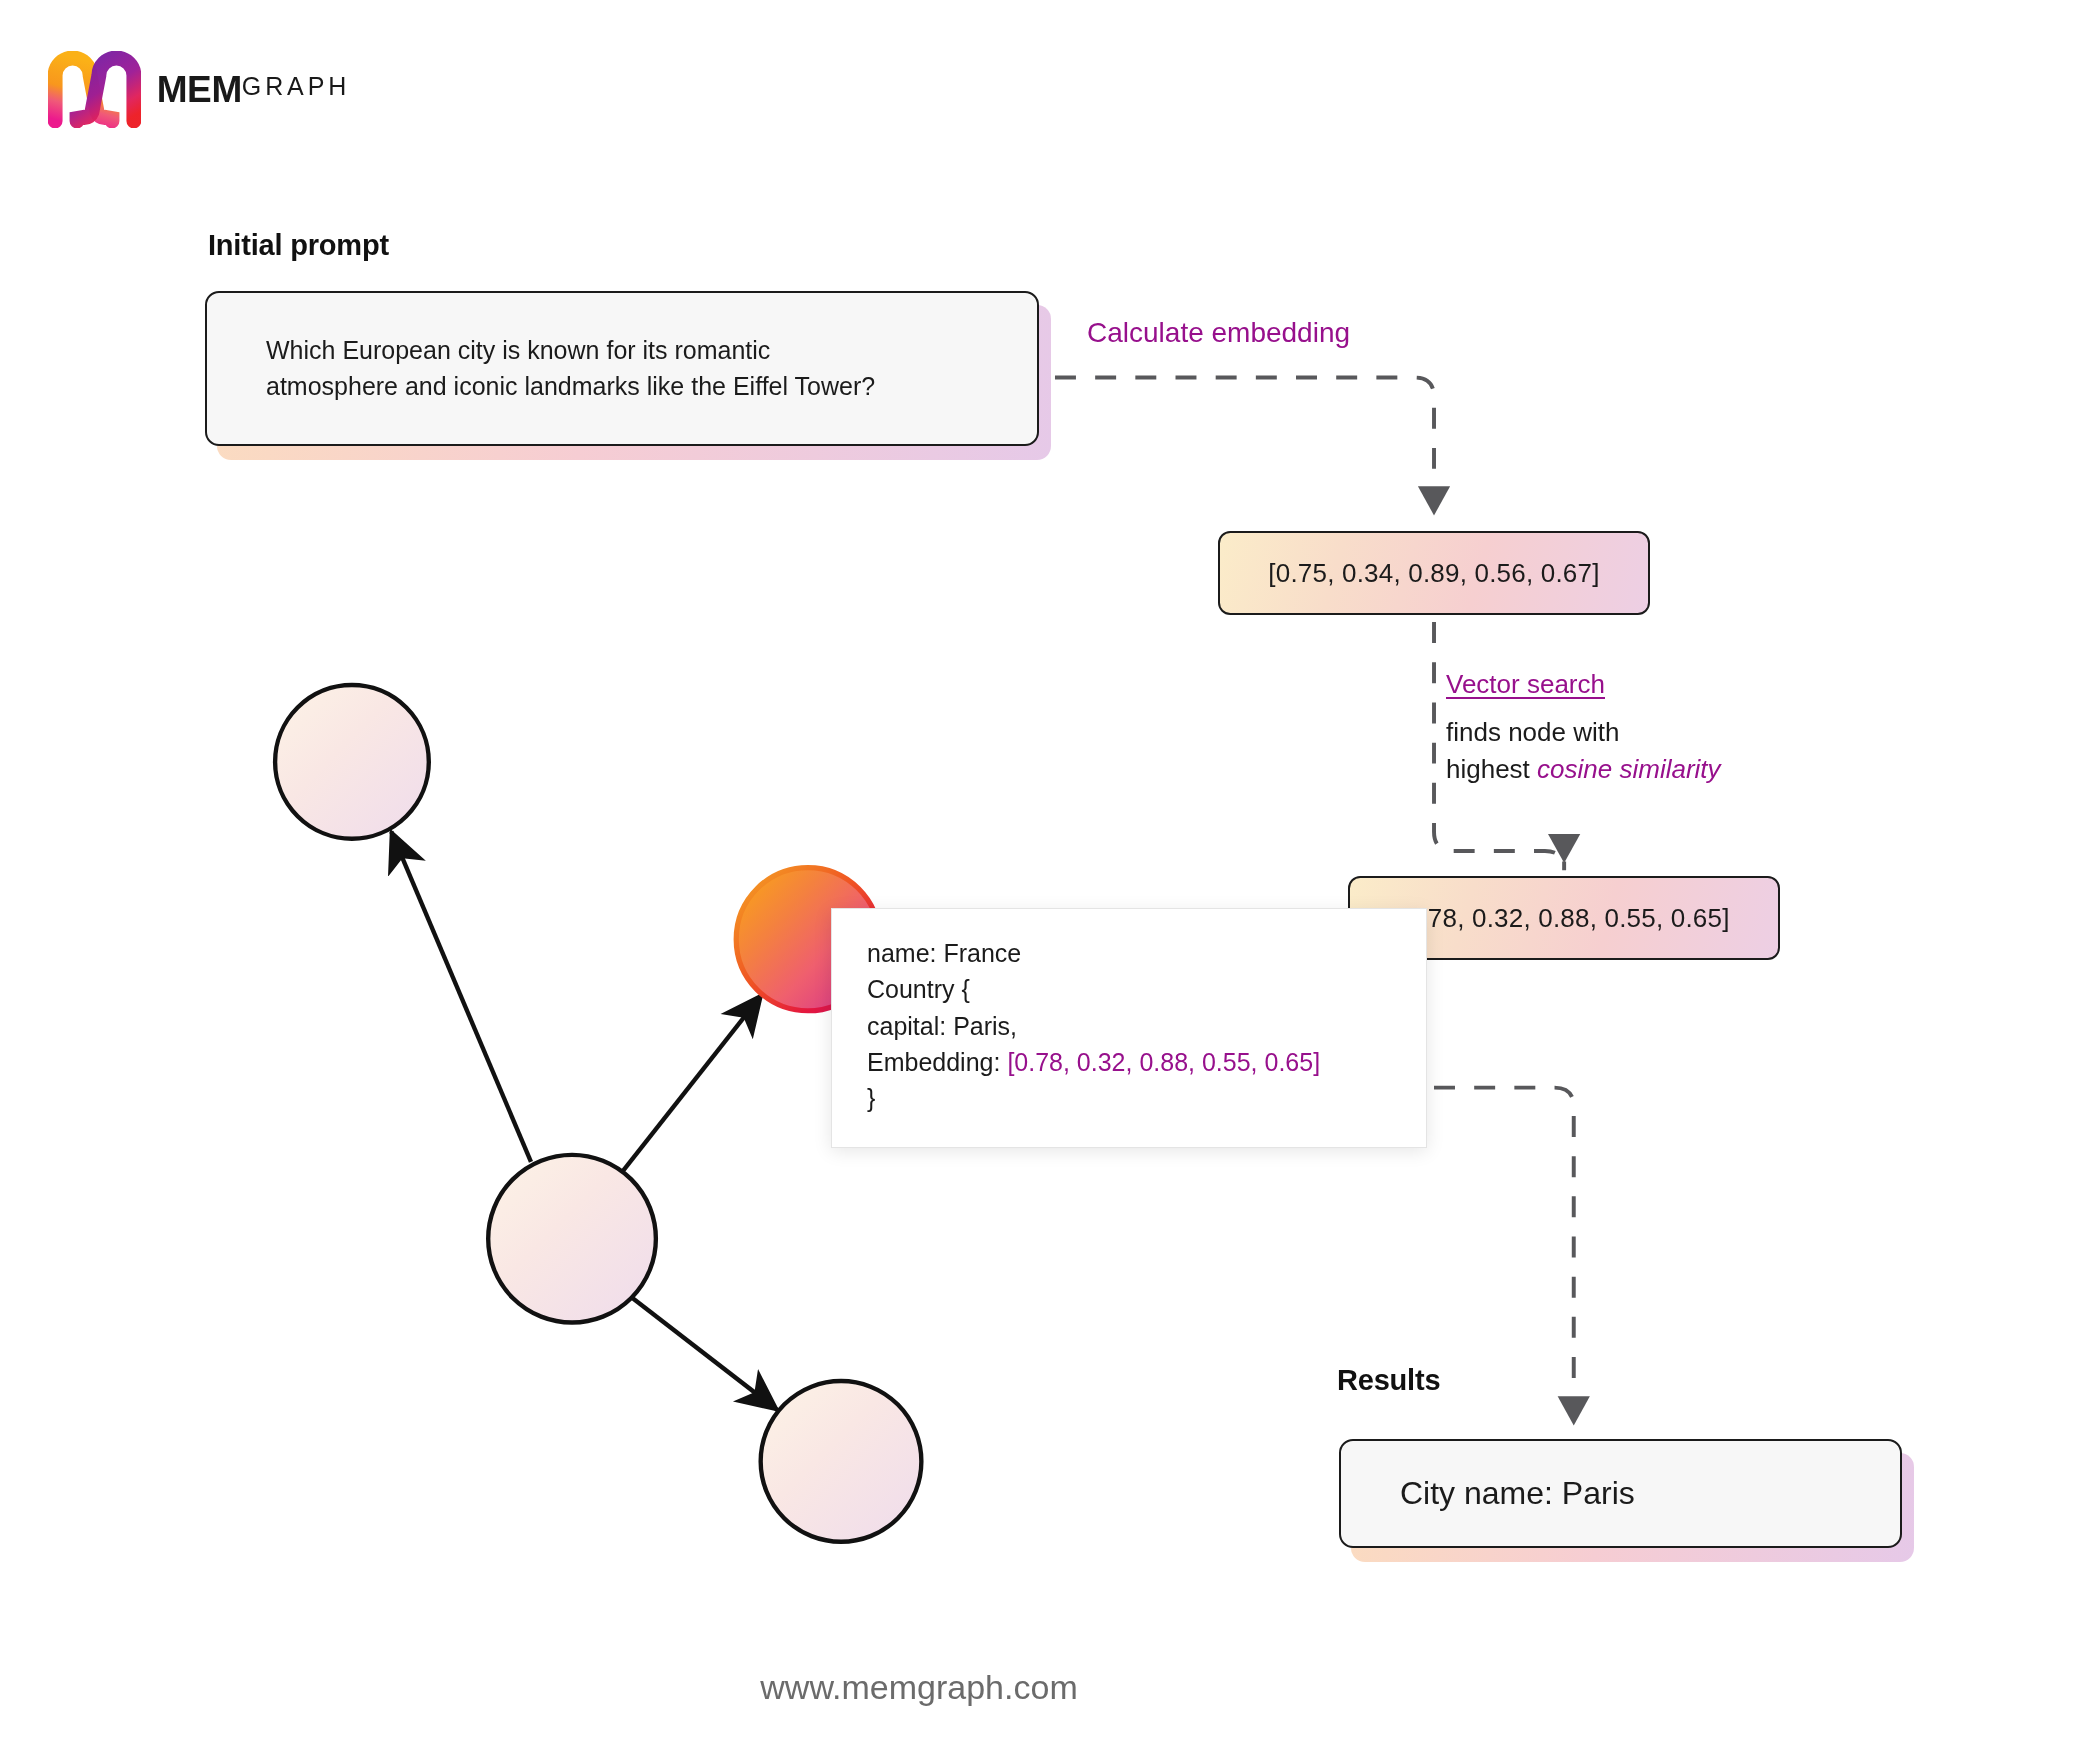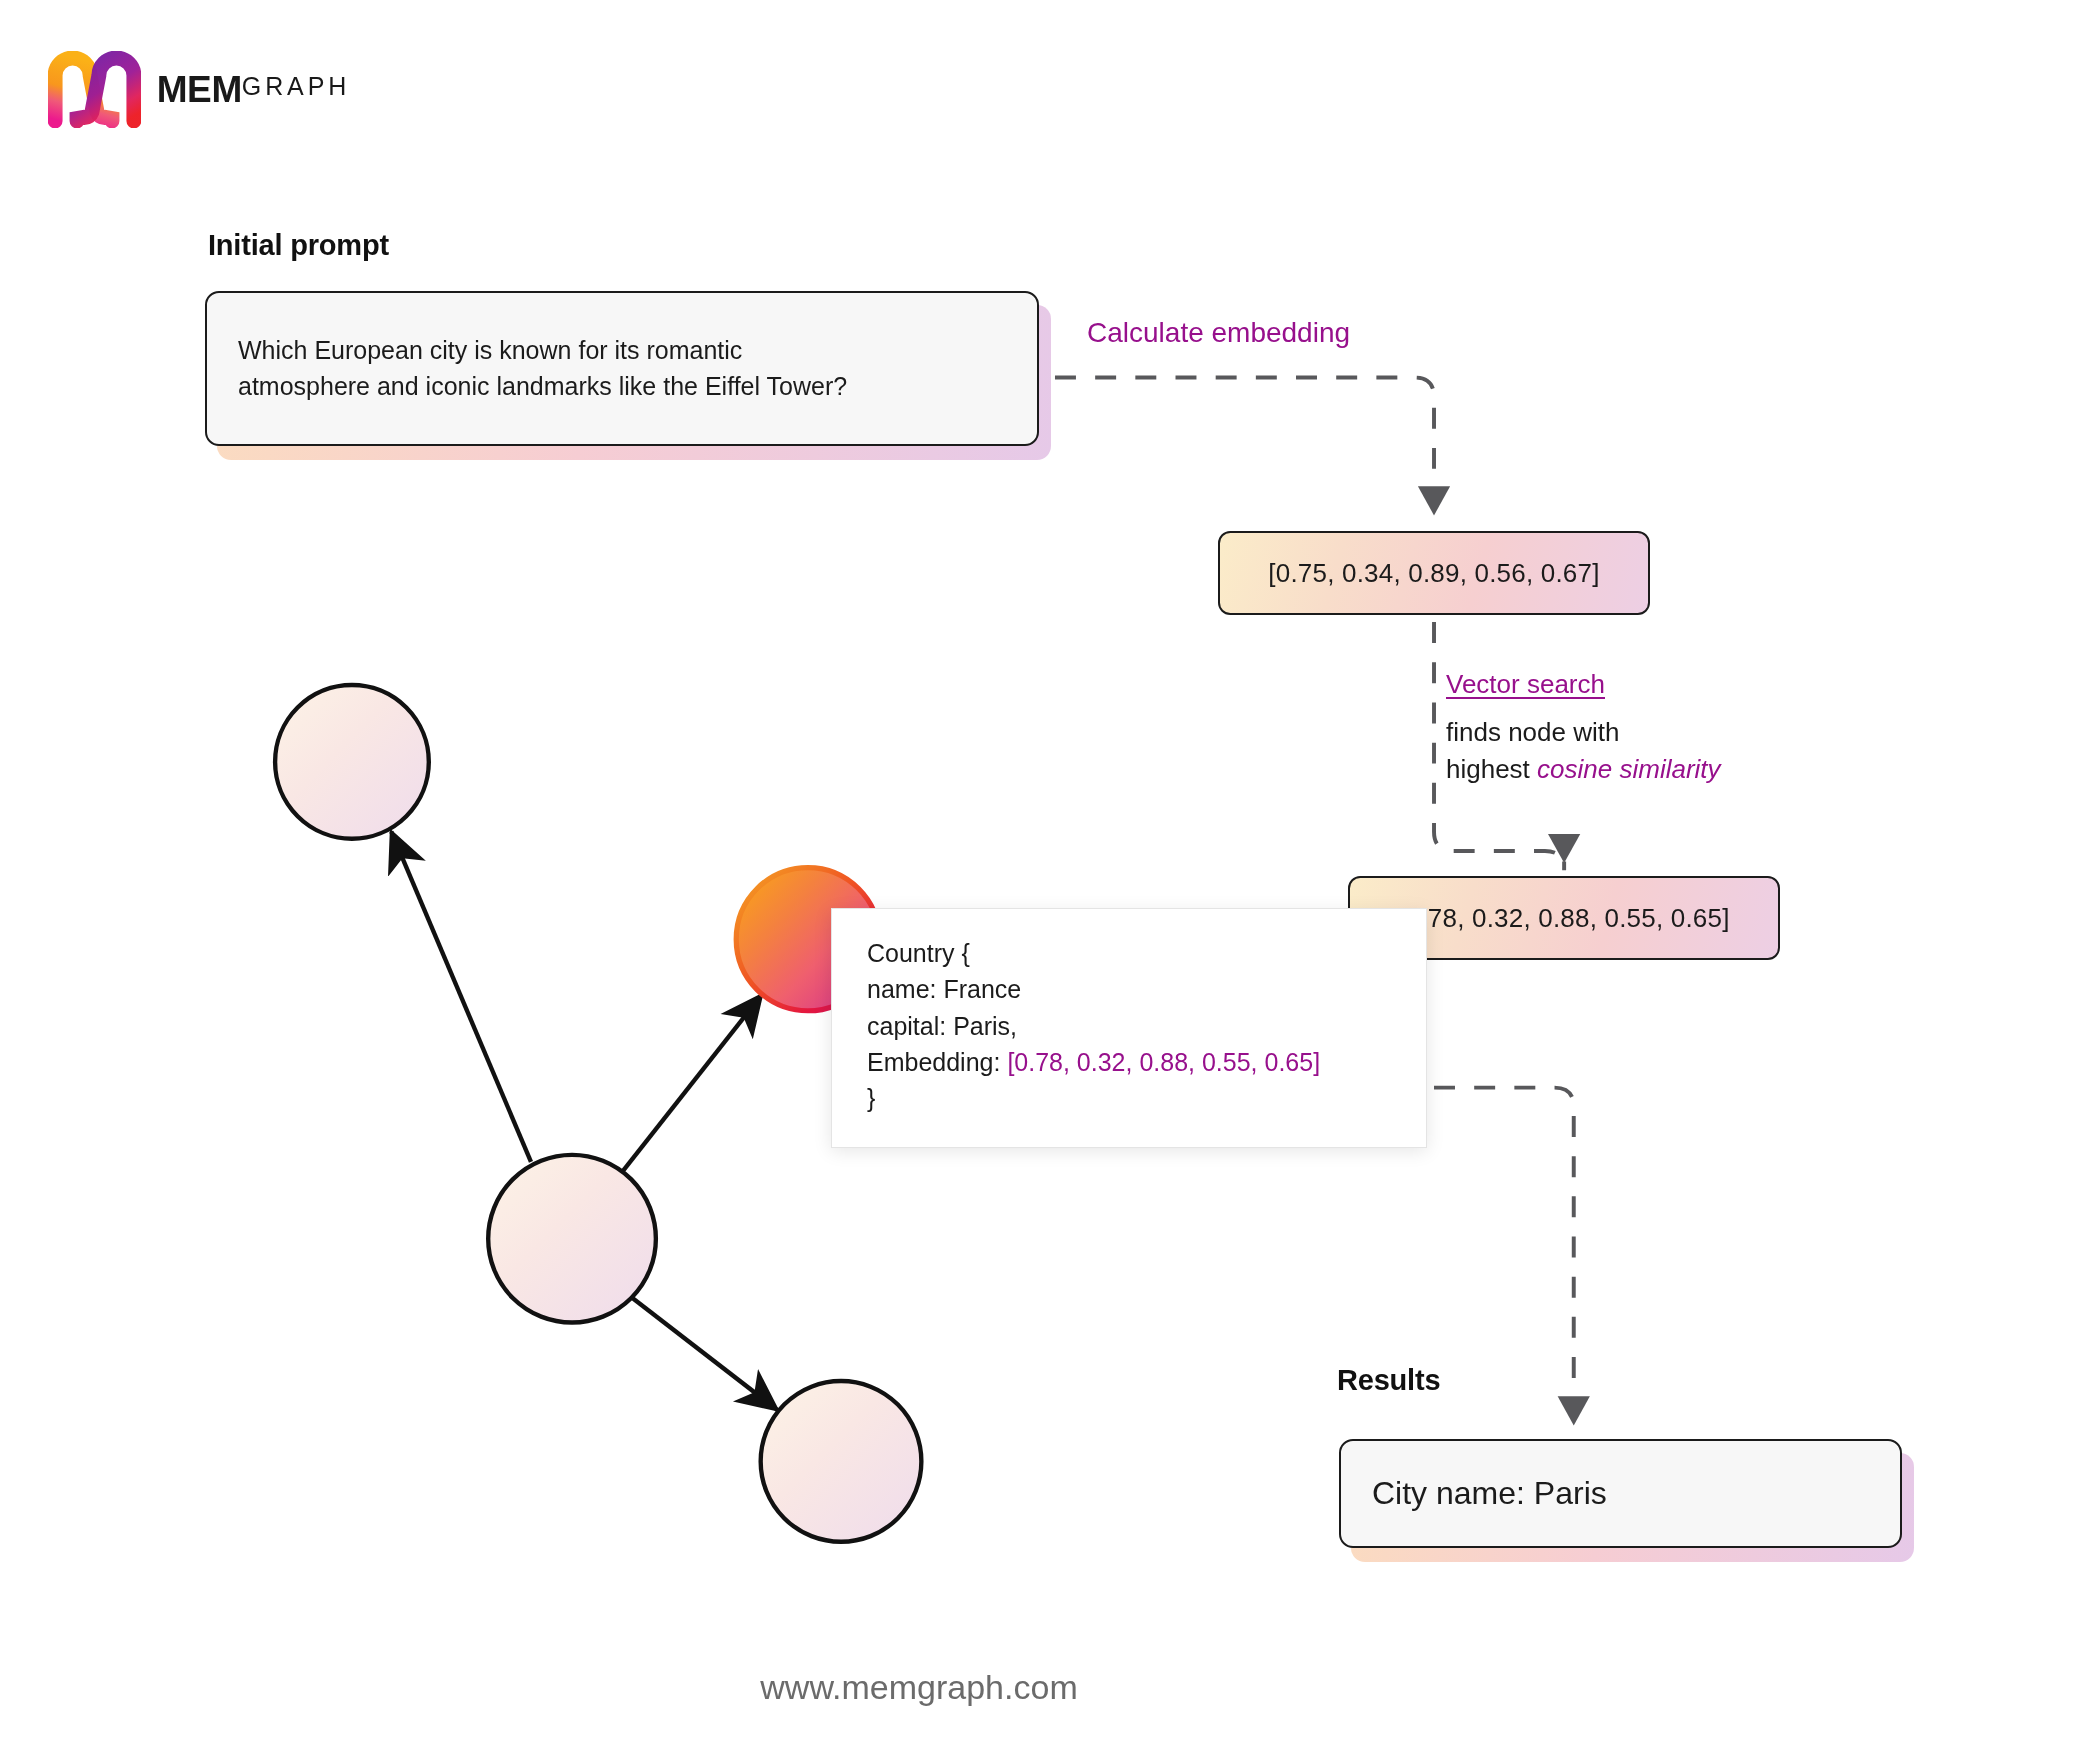--- a/index.html
+++ b/index.html
@@ -67,20 +67,21 @@
   }
   .shadow-card .card-face {
     position: absolute;
     inset: 0;
     border: 2.6px solid #1b1b1b;
     border-radius: 14px;
     background: #f7f7f7;
     box-sizing: border-box;
     display: flex;
     align-items: center;
+    padding-left: 28px;
   }
   .card-text {
     font-size: 25px;
     line-height: 1.42;
     color: #1b1b1b;
     padding: 0 31px;
     white-space: pre-line;
   }
 
   #prompt-card { left: 205px; top: 291px; width: 834px; height: 155px; }
@@ -287,22 +288,22 @@
 
 <div class="embed-pill" id="embed-query">
   <span>[0.75, 0.34, 0.89, 0.56, 0.67]</span>
 </div>
 
 <div class="embed-pill" id="embed-node">
   <span>[0.78, 0.32, 0.88, 0.55, 0.65]</span>
 </div>
 
 <div id="country-card">
+  <div class="prop-line">name: France</div>
   <div class="prop-line">Country {</div>
-  <div class="prop-line">name: France</div>
   <div class="prop-line">capital: Paris,</div>
   <div class="prop-line"><span>Embedding: </span><span class="embed-value">[0.78, 0.32, 0.88, 0.55, 0.65]</span></div>
   <div class="prop-line">}</div>
 </div>
 
 <div class="shadow-card" id="results-card">
   <div class="card-shade"></div>
   <div class="card-face">
     <div class="card-text">City name: Paris</div>
   </div>

